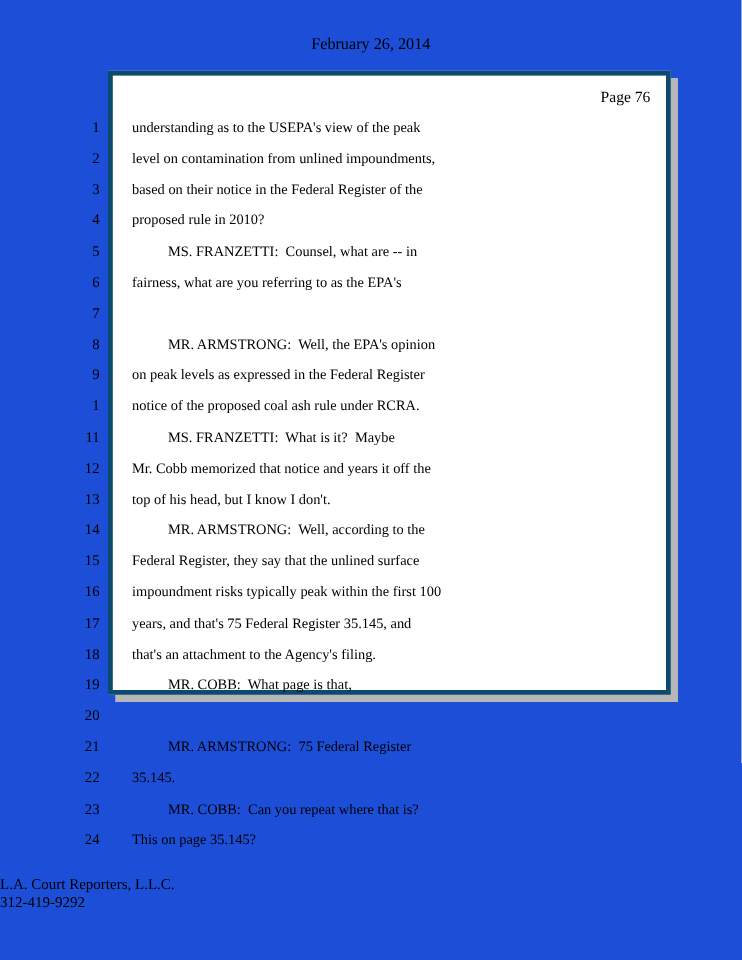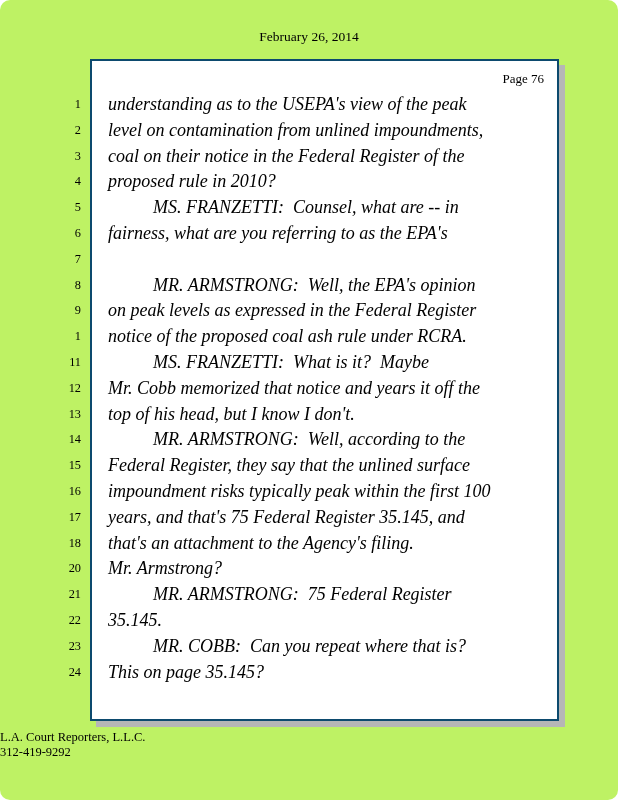--- a/index.html
+++ b/index.html
@@ -9,40 +9,39 @@
     width: 618px;
     height: 800px;
     font-family: "Liberation Serif", "DejaVu Serif", serif;
     color: #000000;
     overflow: hidden;
   }
   .page {
     position: relative;
     width: 618px;
     height: 800px;
-    background: #bef264;
-    border-radius: 10px;
+    background: #1d4ed8;
   }
   .date-header {
     position: absolute;
     top: 28px;
     left: 0;
     width: 618px;
     text-align: center;
     font-size: 13.5px;
     line-height: 17px;
   }
   .sheet {
     position: absolute;
     left: 90px;
     top: 59px;
     width: 469px;
-    height: 662px;
+    height: 520px;
     box-sizing: border-box;
-    border: 2px solid #0c4a6e;
+    border: 4px solid #0c4a6e;
     background: #ffffff;
     box-shadow: 6px 6px 0 #b6b6b6;
     padding-top: 9px;
   }
   .page-label {
     height: 26px;
     line-height: 17px;
     text-align: right;
     padding-right: 13px;
     font-size: 13px;
@@ -61,25 +60,24 @@
     left: -47px;
     top: 1px;
     width: 36px;
     text-align: right;
     font-size: 12.3px;
     line-height: 15px;
     display: inline-block;
   }
   .linetext {
     display: block;
-    font-size: 18px;
+    font-size: 12px;
     line-height: 15px;
     padding-top: 1px;
     white-space: pre;
-    font-style: italic;
   }
   .footer {
     position: absolute;
     top: 730px;
     left: 0;
     width: 618px;
     text-align: left;
     font-size: 12.5px;
     line-height: 14.5px;
   }
@@ -102,21 +100,21 @@
           <span class="linetext">understanding as to the USEPA's view of the peak</span>
         </div>
 
         <div class="line-row">
           <span class="lineno">2</span>
           <span class="linetext">level on contamination from unlined impoundments,</span>
         </div>
 
         <div class="line-row">
           <span class="lineno">3</span>
-          <span class="linetext">coal on their notice in the Federal Register of the</span>
+          <span class="linetext">based on their notice in the Federal Register of the</span>
         </div>
 
         <div class="line-row">
           <span class="lineno">4</span>
           <span class="linetext">proposed rule in 2010?</span>
         </div>
 
         <div class="line-row">
           <span class="lineno">5</span>
           <span class="linetext">          MS. FRANZETTI:  Counsel, what are -- in</span>
@@ -179,24 +177,27 @@
         <div class="line-row">
           <span class="lineno">17</span>
           <span class="linetext">years, and that's 75 Federal Register 35.145, and</span>
         </div>
 
         <div class="line-row">
           <span class="lineno">18</span>
           <span class="linetext">that's an attachment to the Agency's filing.</span>
         </div>
 
+        <div class="line-row">
+          <span class="lineno">19</span>
+          <span class="linetext">          MR. COBB:  What page is that,</span>
+        </div>
 
         <div class="line-row">
           <span class="lineno">20</span>
-          <span class="linetext">Mr. Armstrong?</span>
         </div>
 
         <div class="line-row">
           <span class="lineno">21</span>
           <span class="linetext">          MR. ARMSTRONG:  75 Federal Register</span>
         </div>
 
         <div class="line-row">
           <span class="lineno">22</span>
           <span class="linetext">35.145.</span>

